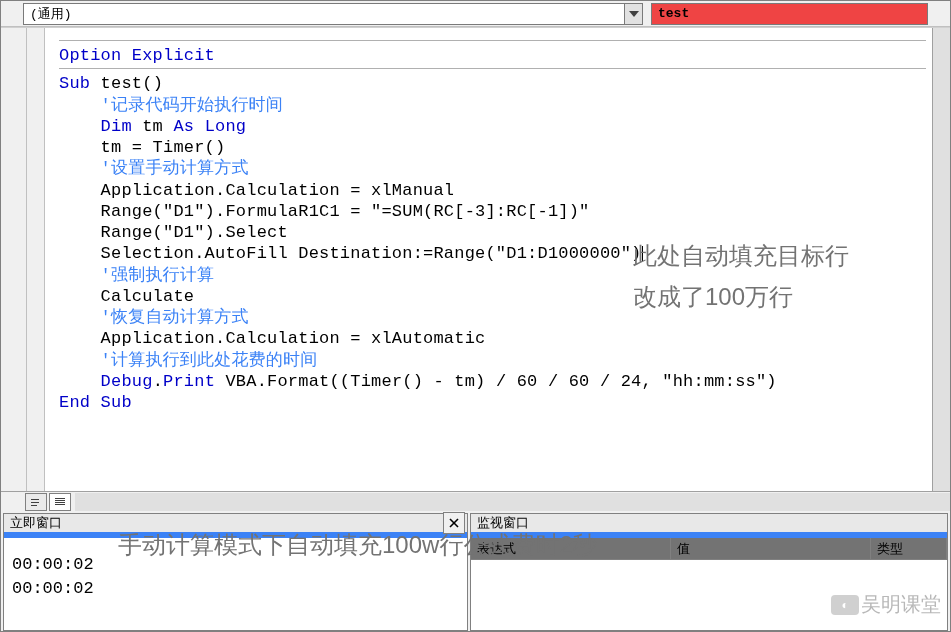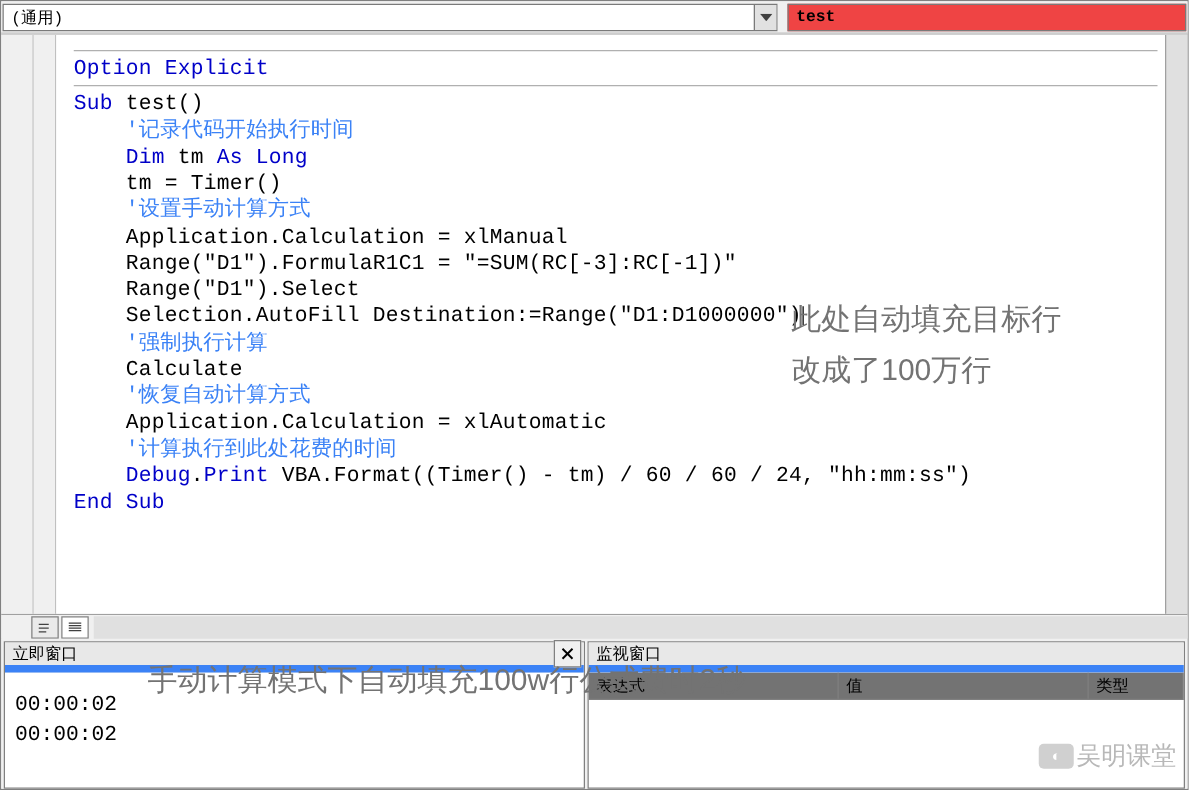--- a/index.html
+++ b/index.html
@@ -17,21 +17,21 @@
     height: 632px;
     border: 1px solid #808080;
     background: #f0f0f0;
     display: flex;
     flex-direction: column;
   }
   .top-bar {
     display: flex;
     align-items: center;
     height: 26px;
-    padding: 2px 1px;
+    padding: 2px 22px;
     gap: 8px;
     background: #f0f0f0;
     border-bottom: 1px solid #c0c0c0;
   }
   .obj-dropdown {
     flex: 0 0 620px;
     height: 22px;
     border: 1px solid #7a7a7a;
     background: #fff;
     display: flex;

